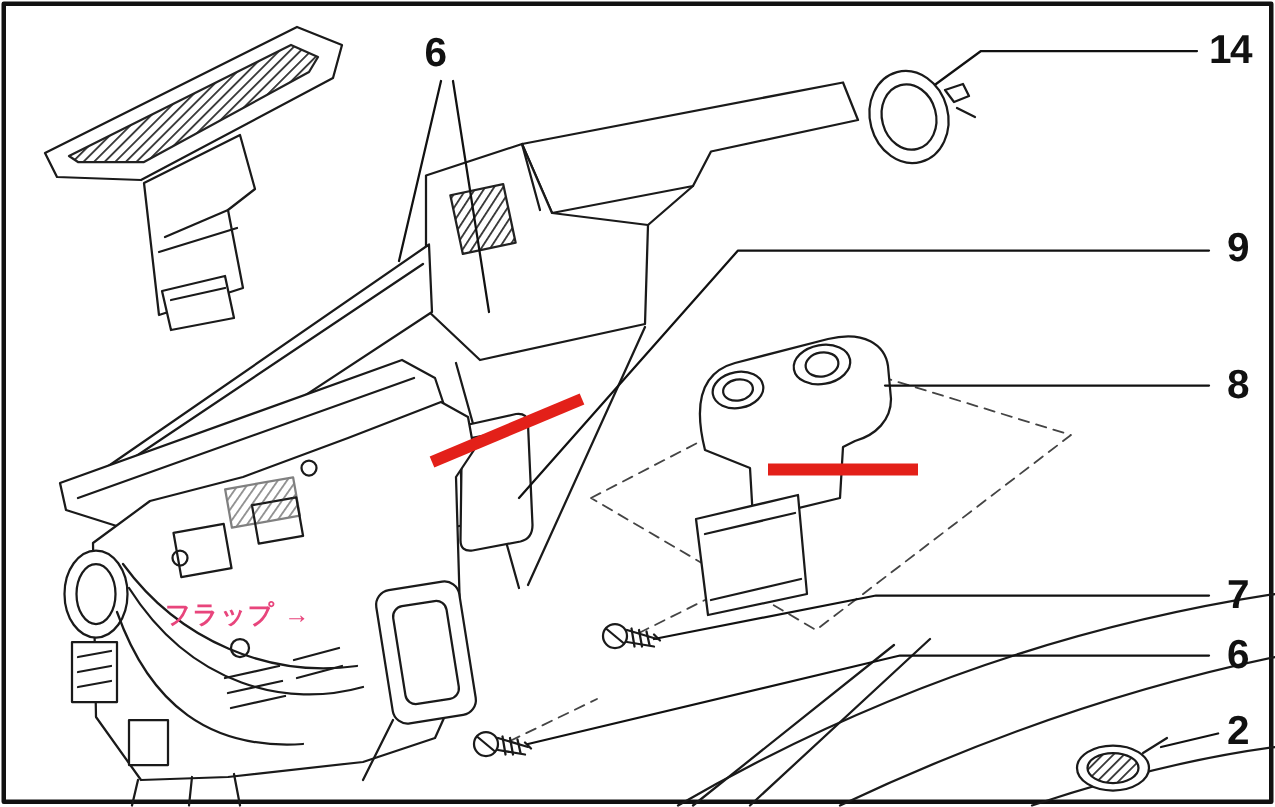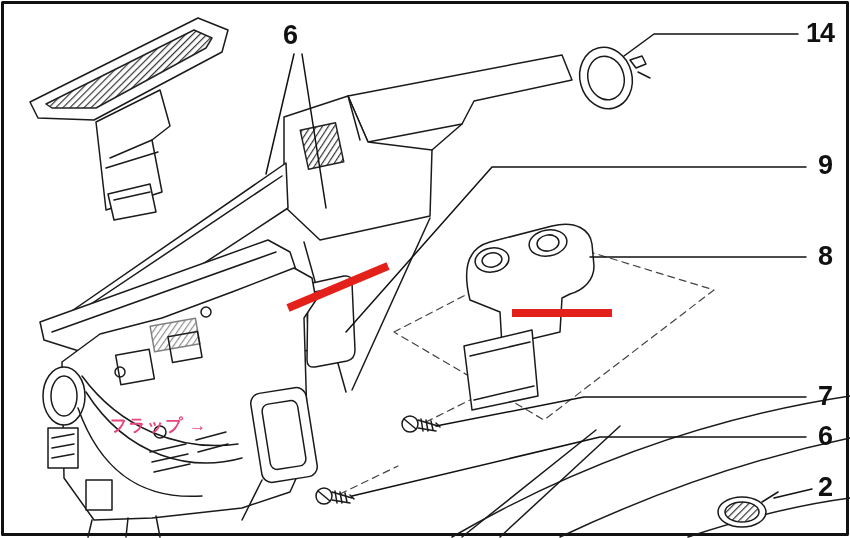--- a/index.html
+++ b/index.html
@@ -162,15 +162,15 @@
   </svg>
 
   <div class="callout" style="left:283px;top:22px;">6</div>
   <div class="callout" style="left:806px;top:20px;">14</div>
   <div class="callout" style="left:818px;top:152px;">9</div>
   <div class="callout" style="left:818px;top:243px;">8</div>
   <div class="callout" style="left:818px;top:383px;">7</div>
   <div class="callout" style="left:818px;top:423px;">6</div>
   <div class="callout" style="left:818px;top:474px;">2</div>
 
-  <div class="annotation" style="left: 110px; top: 398px; color: rgb(232, 69, 124); margin-top: 16px;">フラップ →</div>
+  <div class="annotation" style="left: 110px; top: 398px; color: rgb(232, 69, 124);">フラップ →</div>
 
 </div>
 
 </body></html>

